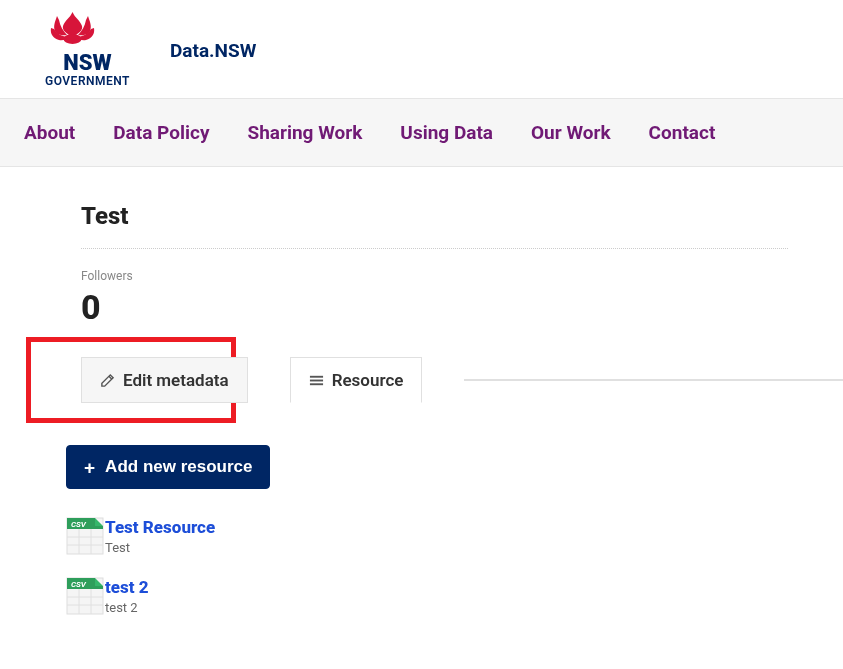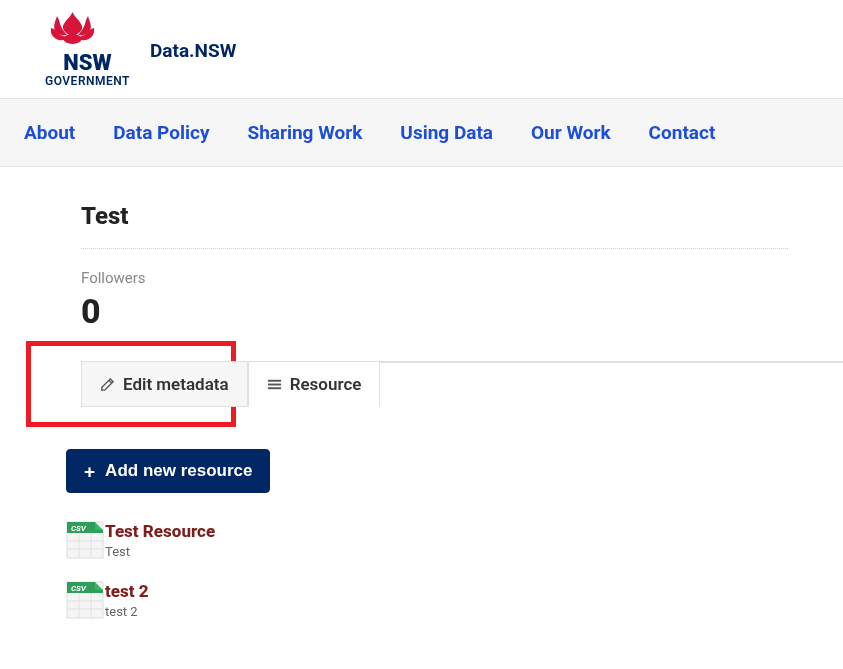--- a/index.html
+++ b/index.html
@@ -38,68 +38,70 @@
       font-size: 12px;
       letter-spacing: 0.5px;
       color: #002664;
       font-weight: 600;
     }
     .site-title {
       color: #002664;
       font-size: 19px;
       font-weight: 700;
       padding-top: 2px;
+      margin-left: 20px;
     }
     .nav {
       display: flex;
       background: #f6f6f6;
       border-top: 1px solid #e5e5e5;
       border-bottom: 1px solid #e5e5e5;
       padding: 0 5px;
     }
     .nav-item {
       padding: 22px 19px;
       font-size: 19px;
       font-weight: 700;
-      color: #1d4ed8;
+      color: #701a75;
       cursor: pointer;
       white-space: nowrap;
     }
     .content {
       padding: 35px 55px 20px 81px;
     }
     .page-title {
       font-size: 24px;
       font-weight: 800;
       color: #222;
       padding-bottom: 18px;
       border-bottom: 1px dotted #ccc;
       margin-bottom: 20px;
     }
     .followers-label {
-      font-size: 15px;
+      font-size: 12px;
       color: #888;
       margin-bottom: 4px;
     }
     .followers-count {
       font-size: 34px;
       font-weight: 800;
       color: #222;
       margin-bottom: 30px;
     }
     .tabs-wrap {
       position: relative;
       margin-left: -55px;
       margin-right: -55px;
       padding-left: 38px;
     }
     .tabs-row {
       display: flex;
-      align-items: flex-start;
+      align-items: center;
       position: relative;
+      gap: 42px;
     }
     .highlight-box {
       position: absolute;
       border: 5px solid #ed1c24;
       top: -20px;
       bottom: -20px;
       left: 0;
       width: 210px;
       pointer-events: none;
     }
@@ -175,21 +177,21 @@
       position: relative;
       flex-shrink: 0;
     }
     .file-icon {
       width: 38px;
       height: 38px;
     }
     .resource-name {
       font-size: 17px;
       font-weight: 800;
-      color: #7f1d1d;
+      color: #1d4ed8;
     }
     .resource-desc {
       font-size: 13px;
       color: #666;
       margin-top: 3px;
     }
     .plus-icon {
       font-size: 19px;
       font-weight: 900;
       line-height: 1;

